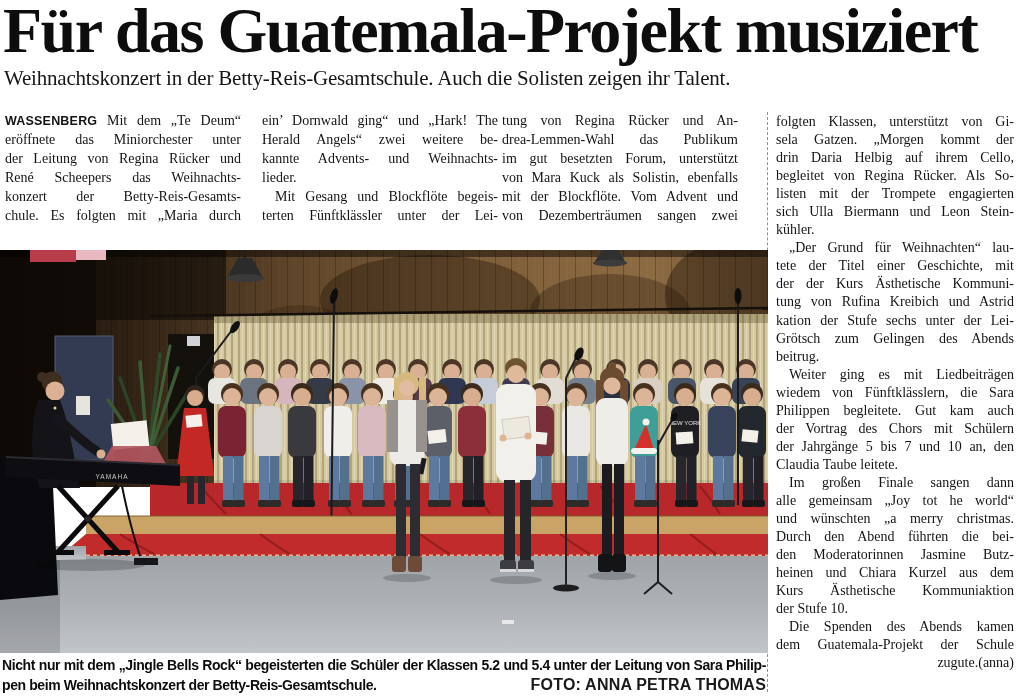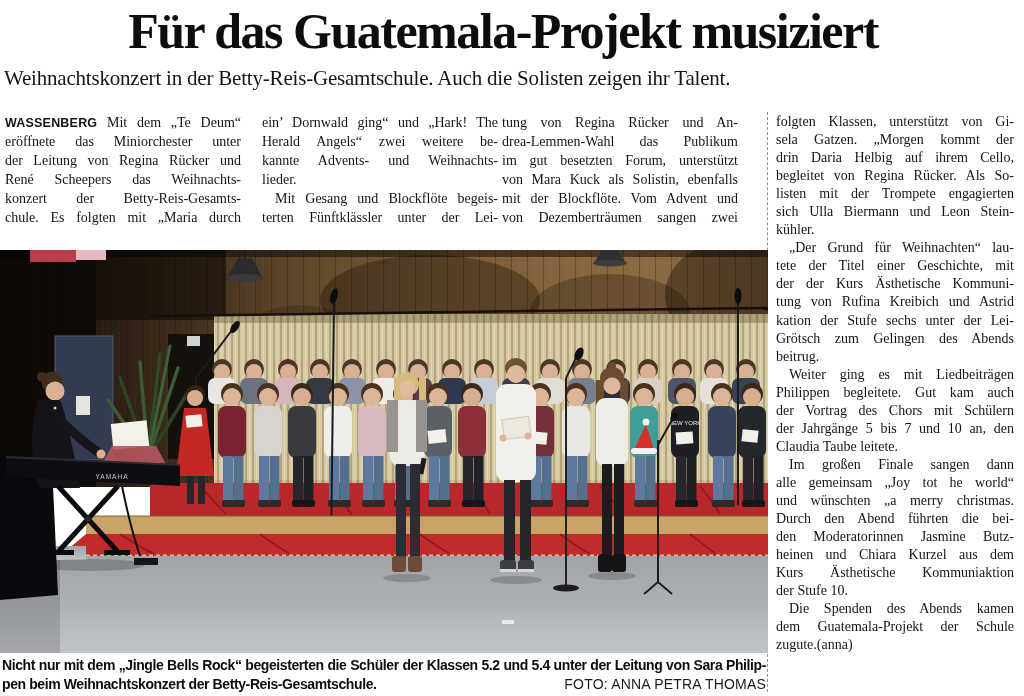--- a/index.html
+++ b/index.html
@@ -1,52 +1,52 @@
 <!DOCTYPE html>
 <html lang="de" style="--stage_red: #b8282a; --stage_red_front: #c22b2b; --curtain_beige: #d5c9a2; --wood_mid: #7c5c39; --wood_dark: #241a10; --floor_gray: #aeb2b6; --platform_tan: #c9a466; --headline_ink: #0d0d0d;"><head>
 <meta charset="utf-8">
 <style>
   html,body{margin:0;padding:0;background:#ffffff;}
   #page{position:relative;width:1024px;height:696px;background:#fff;overflow:hidden;
         font-family:"Liberation Serif",serif;color:#111;}
   
   .headline{position:absolute;left:3px;top:2px;width:1000px;margin:0;
-            font-family:"Liberation Serif",serif;font-weight:700;font-size:50px;
-            letter-spacing:-1.5px;line-height:58px;color:var(--headline_ink,#0d0d0d);white-space:nowrap;text-align:center;}
+            font-family:"Liberation Serif",serif;font-weight:700;font-size:64px;
+            letter-spacing:-1.5px;line-height:58px;color:var(--headline_ink,#0d0d0d);white-space:nowrap;}
   .subheadline{position:absolute;left:4px;top:66px;width:1000px;margin:0;
             font-family:"Liberation Serif",serif;font-weight:400;font-size:21px;
             letter-spacing:-0.2px;color:#161616;white-space:nowrap;}
   
-  .col{position:absolute;top:113px;font-size:14px;line-height:20px;color:#141414;}
+  .col{position:absolute;top:113px;font-size:14px;line-height:15px;color:#141414;}
   .c1{left:5px;width:236px;}
   .c2{left:262px;width:236px;}
   .c3{left:502px;width:236px;}
   .c4{left:776px;width:238px;line-height:18.05px;}
   .bl{text-align:justify;height:19px;overflow:hidden;}
   .c4 .bl{height:18.05px;}
   .bl::after{content:"";display:inline-block;width:100%;height:0;}
   .bl.last{text-align:left;}
   .bl.last::after{content:none;}
   .bl.ind{text-indent:13px;}
-  .bl.byline{display:flex;justify-content:flex-start;}
+  .bl.byline{display:flex;justify-content:flex-end;}
   .lead{font-family:"Liberation Sans",sans-serif;font-weight:700;font-size:12.5px;letter-spacing:.2px;}
   
   .vrule{position:absolute;left:767px;top:112px;height:580px;width:0;
          border-left:1px dashed #8f8f8f;}
   
   figure.photo{position:absolute;left:0;top:250px;width:768px;height:403px;margin:0;}
   figure.photo svg{display:block;width:100%;height:100%;}
   
   .caption{position:absolute;left:2px;top:656px;width:764px;
            font-family:"Liberation Sans",sans-serif;font-weight:700;font-size:14px;
            letter-spacing:-0.4px;line-height:19px;color:#0d0d0d;}
   .capline{text-align:justify;height:19px;overflow:hidden;}
   .capline.j::after{content:"";display:inline-block;width:100%;height:0;}
   .capline.flexline{display:flex;justify-content:space-between;align-items:baseline;}
-  .credit{font-weight:400;font-size:14px;letter-spacing:.2px;color:#1a1a1a;}
+  .credit{font-weight:700;font-size:16px;letter-spacing:.2px;color:#1a1a1a;}
 </style>
 </head>
 <body>
 
 <div id="page">
 
   <h1 class="headline">Für das Guatemala-Projekt musiziert</h1>
   <p class="subheadline">Weihnachtskonzert in der Betty-Reis-Gesamtschule. Auch die Solisten zeigen ihr Talent.</p>
 
   <div class="col c1">
@@ -82,20 +82,21 @@
       <div class="bl">sich Ulla Biermann und Leon Stein-</div>
       <div class="bl last">kühler.</div>
       <div class="bl ind">„Der Grund für Weihnachten“ lau-</div>
       <div class="bl">tete der Titel einer Geschichte, mit</div>
       <div class="bl">der der Kurs Ästhetische Kommuni-</div>
       <div class="bl">tung von Rufina Kreibich und Astrid</div>
       <div class="bl">kation der Stufe sechs unter der Lei-</div>
       <div class="bl">Grötsch zum Gelingen des Abends</div>
       <div class="bl last">beitrug.</div>
       <div class="bl ind">Weiter ging es mit Liedbeiträgen</div>
+      <div class="bl">wiedem von Fünftklässlern, die Sara</div>
       <div class="bl">Philippen begleitete. Gut kam auch</div>
       <div class="bl">der Vortrag des Chors mit Schülern</div>
       <div class="bl">der Jahrgänge 5 bis 7 und 10 an, den</div>
       <div class="bl last">Claudia Taube leitete.</div>
       <div class="bl ind">Im großen Finale sangen dann</div>
       <div class="bl">alle gemeinsam „Joy tot he world“</div>
       <div class="bl">und wünschten „a merry christmas.</div>
       <div class="bl">Durch den Abend führten die bei-</div>
       <div class="bl">den Moderatorinnen Jasmine Butz-</div>
       <div class="bl">heinen und Chiara Kurzel aus dem</div>

